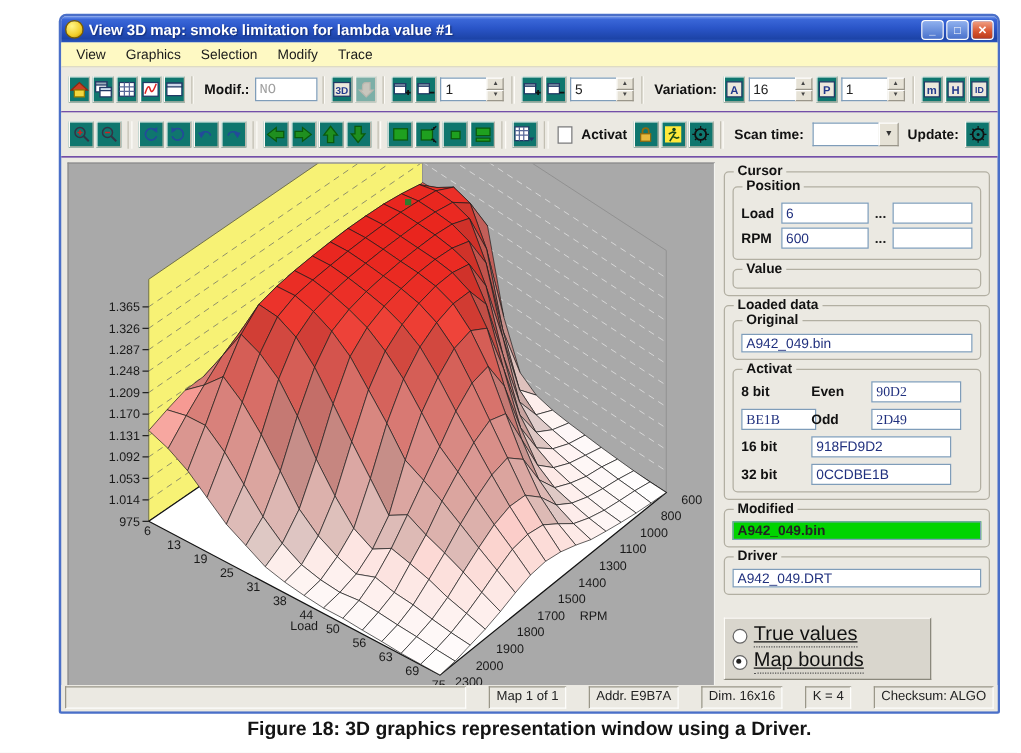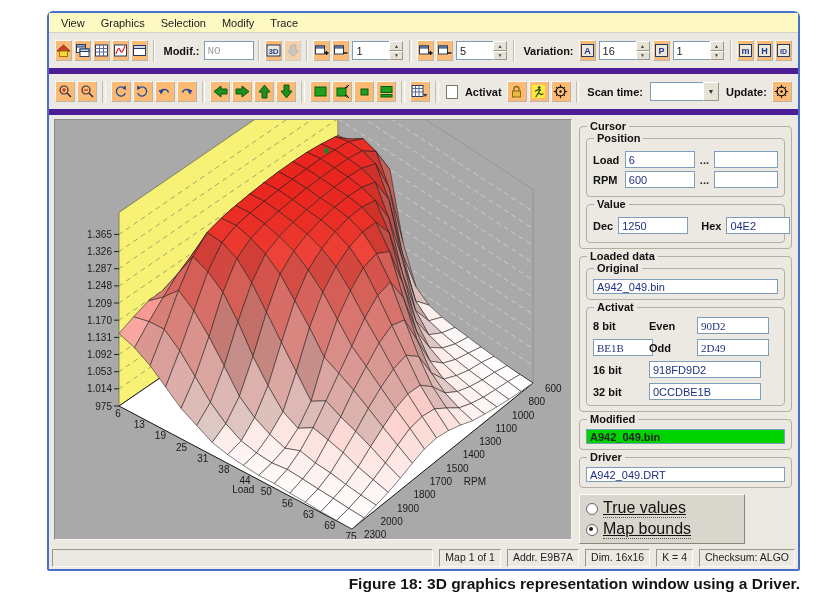--- a/index.html
+++ b/index.html
@@ -14,23 +14,23 @@
   .title{flex:1;color:#fff;font-weight:bold;font-size:12px;text-shadow:1px 1px 1px #16307a;white-space:nowrap;overflow:hidden;}
   .winbtns{display:flex;gap:2px;}
   .wb{width:18px;height:16px;border-radius:3px;border:1px solid #fff;font-size:9px;font-weight:bold;color:#fff;
     display:flex;align-items:center;justify-content:center;padding:0;cursor:default;font-family:"Liberation Sans",sans-serif;}
   .wb.minb,.wb.maxb{background:linear-gradient(180deg,#8fb0ee,#4a72cc);}
   .wb.closeb{background:linear-gradient(180deg,#f0a184,#d8532e 60%,#b83a1c);}
   
   .menubar{height:19px;flex:0 0 19px;background:#fef9c3;border-bottom:1px solid #d4d1c6;display:flex;align-items:center;padding-left:4px;}
   .mi{font-size:11px;color:#1a1a1a;padding:2px 8px;}
   
-  .toolbar{height:31px;flex:0 0 31px;display:flex;align-items:center;padding:2px 5px;background:#ebe9e2;border-bottom:6px solid #4c1d95;}
+  .toolbar{height:31px;flex:0 0 31px;display:flex;align-items:center;padding:2px 5px;background:#ebe9e2;border-bottom:1px solid #4c1d95;justify-content:flex-end;}
   .sep{width:2px;height:22px;border-left:1px solid #c2bfb2;border-right:1px solid #fdfcf8;margin:0 4px;}
-  .tb{width:23px;height:21px;display:inline-flex;align-items:center;justify-content:center;background:#fdba74;padding:0;margin:0 1px;
+  .tb{width:23px;height:21px;display:inline-flex;align-items:center;justify-content:center;background:#0f766e;padding:0;margin:0 1px;
     border:1px solid;border-color:#fbfaf6 #b9b5a8 #b9b5a8 #fbfaf6;}
   .tb.dis{opacity:.5;}
   .tb svg{display:block;}
   .tlbl{font-size:11px;font-weight:bold;color:#111;margin:0 4px;white-space:nowrap;}
   .tinput{height:17px;border:1px solid #7f9db9;background:#fff;font-size:11px;padding:0 3px;color:#555;font-family:"Liberation Sans",sans-serif;}
   .tinput.dis{color:#a0a0a0;font-family:Liberation Mono, monospace;}
   .spin{display:inline-flex;align-items:stretch;height:19px;margin:0 2px;}
   .spin input{width:30px;border:1px solid #7f9db9;border-right:none;font-size:11px;padding:0 3px;color:#222;font-family:"Liberation Sans",sans-serif;}
   .sbtns{display:inline-flex;flex-direction:column;width:14px;}
   .sbtns button{flex:1;font-size:5px;line-height:4px;padding:0;background:#e6e2d6;color:#444;
@@ -55,30 +55,45 @@
   .dots{font-weight:bold;color:#222;}
   .ckgrid{display:grid;grid-template-columns:52px 44px auto;row-gap:5px;column-gap:4px;align-items:center;}
   .fld.ck{width:64px;font-family:Liberation Serif, serif;}
   .fld.ckw{width:104px;grid-column:2/4;}
   .radiopanel{margin-top:auto;margin-bottom:2px;width:152px;background:#d9d6cd;border:1px solid;border-color:#fdfcf8 #8a887c #8a887c #fdfcf8;padding:3px 6px;}
   .rrow{display:flex;align-items:center;gap:5px;padding:1px 0;}
   .radio{width:10px;height:10px;border-radius:50%;border:1px solid #666;background:#fff;position:relative;flex:0 0 10px;}
   .radio.sel::after{content:"";position:absolute;left:2px;top:2px;width:4px;height:4px;border-radius:50%;background:#222;}
   .rlbl{font-size:16px;color:#111;border-bottom:1px dotted #555;text-decoration:underline;}
   
-  .status{height:18px;flex:0 0 18px;display:flex;gap:6px;padding:1px 3px 2px 3px;background:#ebe9e2;align-items:stretch;}
+  .status{height:18px;flex:0 0 18px;display:flex;gap:18px;padding:1px 3px 2px 3px;background:#ebe9e2;align-items:stretch;}
   .seg{border:1px solid;border-color:#9a9789 #fdfdfb #fdfdfb #9a9789;font-size:10.5px;color:#222;padding:1px 5px 0 5px;white-space:nowrap;}
   .seg.grow{flex:1;}
-  .caption{position:absolute;left:47px;top:575px;width:753px;text-align:right;font-weight:bold;font-size:15.5px;color:#141414;}
+  .caption{position:absolute;left:47px;top:575px;width:753px;text-align:center;font-weight:bold;font-size:15.5px;color:#141414;}
 </style>
 </head>
 <body>
 
 <div class="page">
   <div class="window">
+    <div class="titlebar">
+      <span class="appicon"></span>
+      <span class="title">View 3D map: smoke limitation for lambda value #1</span>
+      <span class="winbtns">
+        <button class="wb minb">
+            <span>_</span>
+          </button>
+        <button class="wb maxb">
+            <span>□</span>
+          </button>
+        <button class="wb closeb">
+            <span>✕</span>
+          </button>
+      </span>
+    </div>
     <div class="menubar" id="menubar">
         <span class="mi">View</span>
         <span class="mi">Graphics</span>
         <span class="mi">Selection</span>
         <span class="mi">Modify</span>
         <span class="mi">Trace</span>
       </div>
     <div class="toolbar" id="toolbar1">
         <button class="tb">
           <span class="ic">
@@ -738,26 +753,20 @@
             </div>
             <div class="frow">
               <span class="flabel w34">RPM</span>
               <input class="fld w62" value="600" style="">
               <span class="dots">...</span>
               <input class="fld w56" value="" style="">
             </div>
           </div>
           <div class="grp">
             <span class="gt">Value</span>
-            <div class="frow">
-              <span class="flabel w28">Dec</span>
-              <input class="fld w62" value="1250" style="">
-              <span class="flabel w28" style="margin-left:8px">Hex</span>
-              <input class="fld w56" value="04E2" style="">
-            </div>
           </div>
         </div>
 
         <div class="grp">
           <span class="gt">Loaded data</span>
           <div class="grp" style="margin-top:2px;padding-top:10px">
             <span class="gt">Original</span>
             <input class="fld full" value="A942_049.bin" style="">
           </div>
           <div class="grp">

